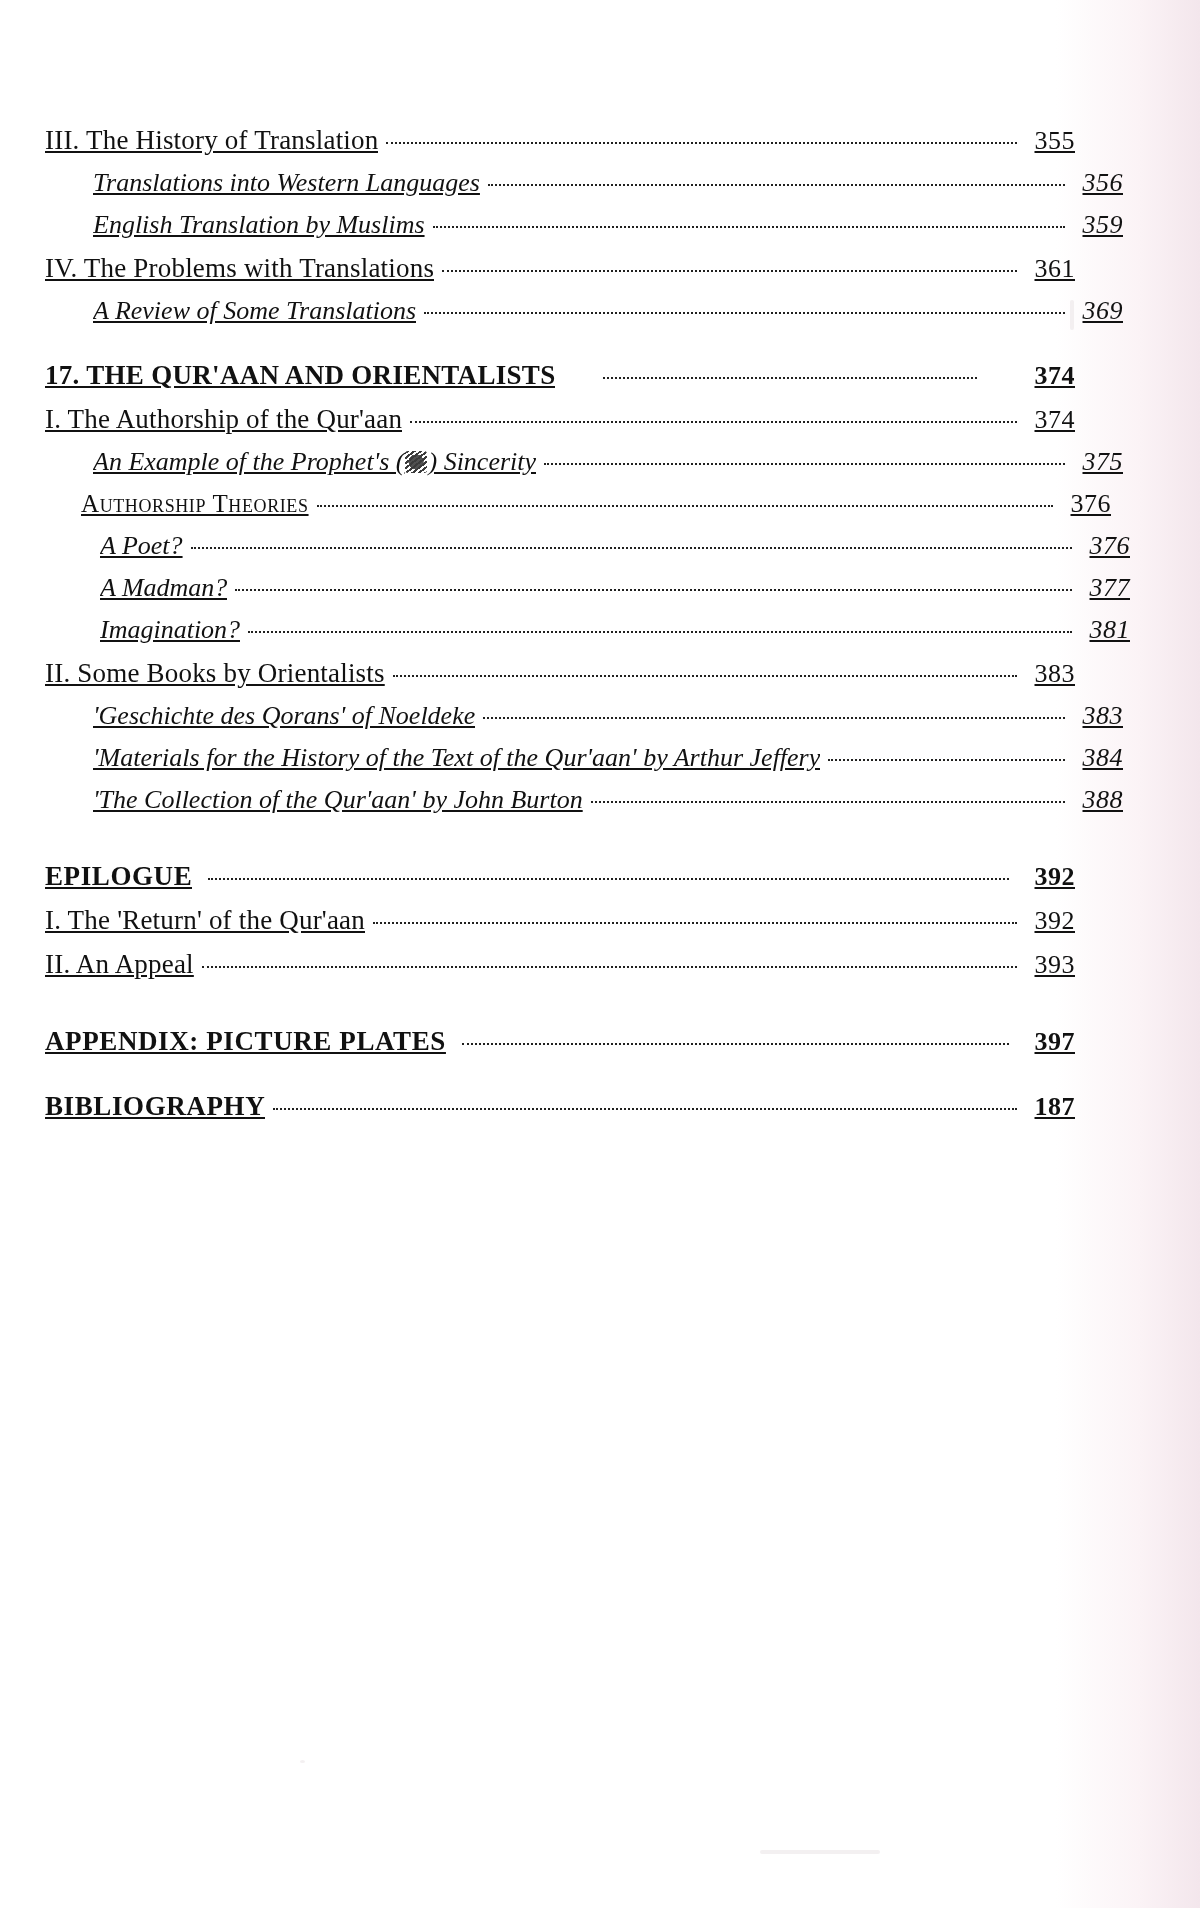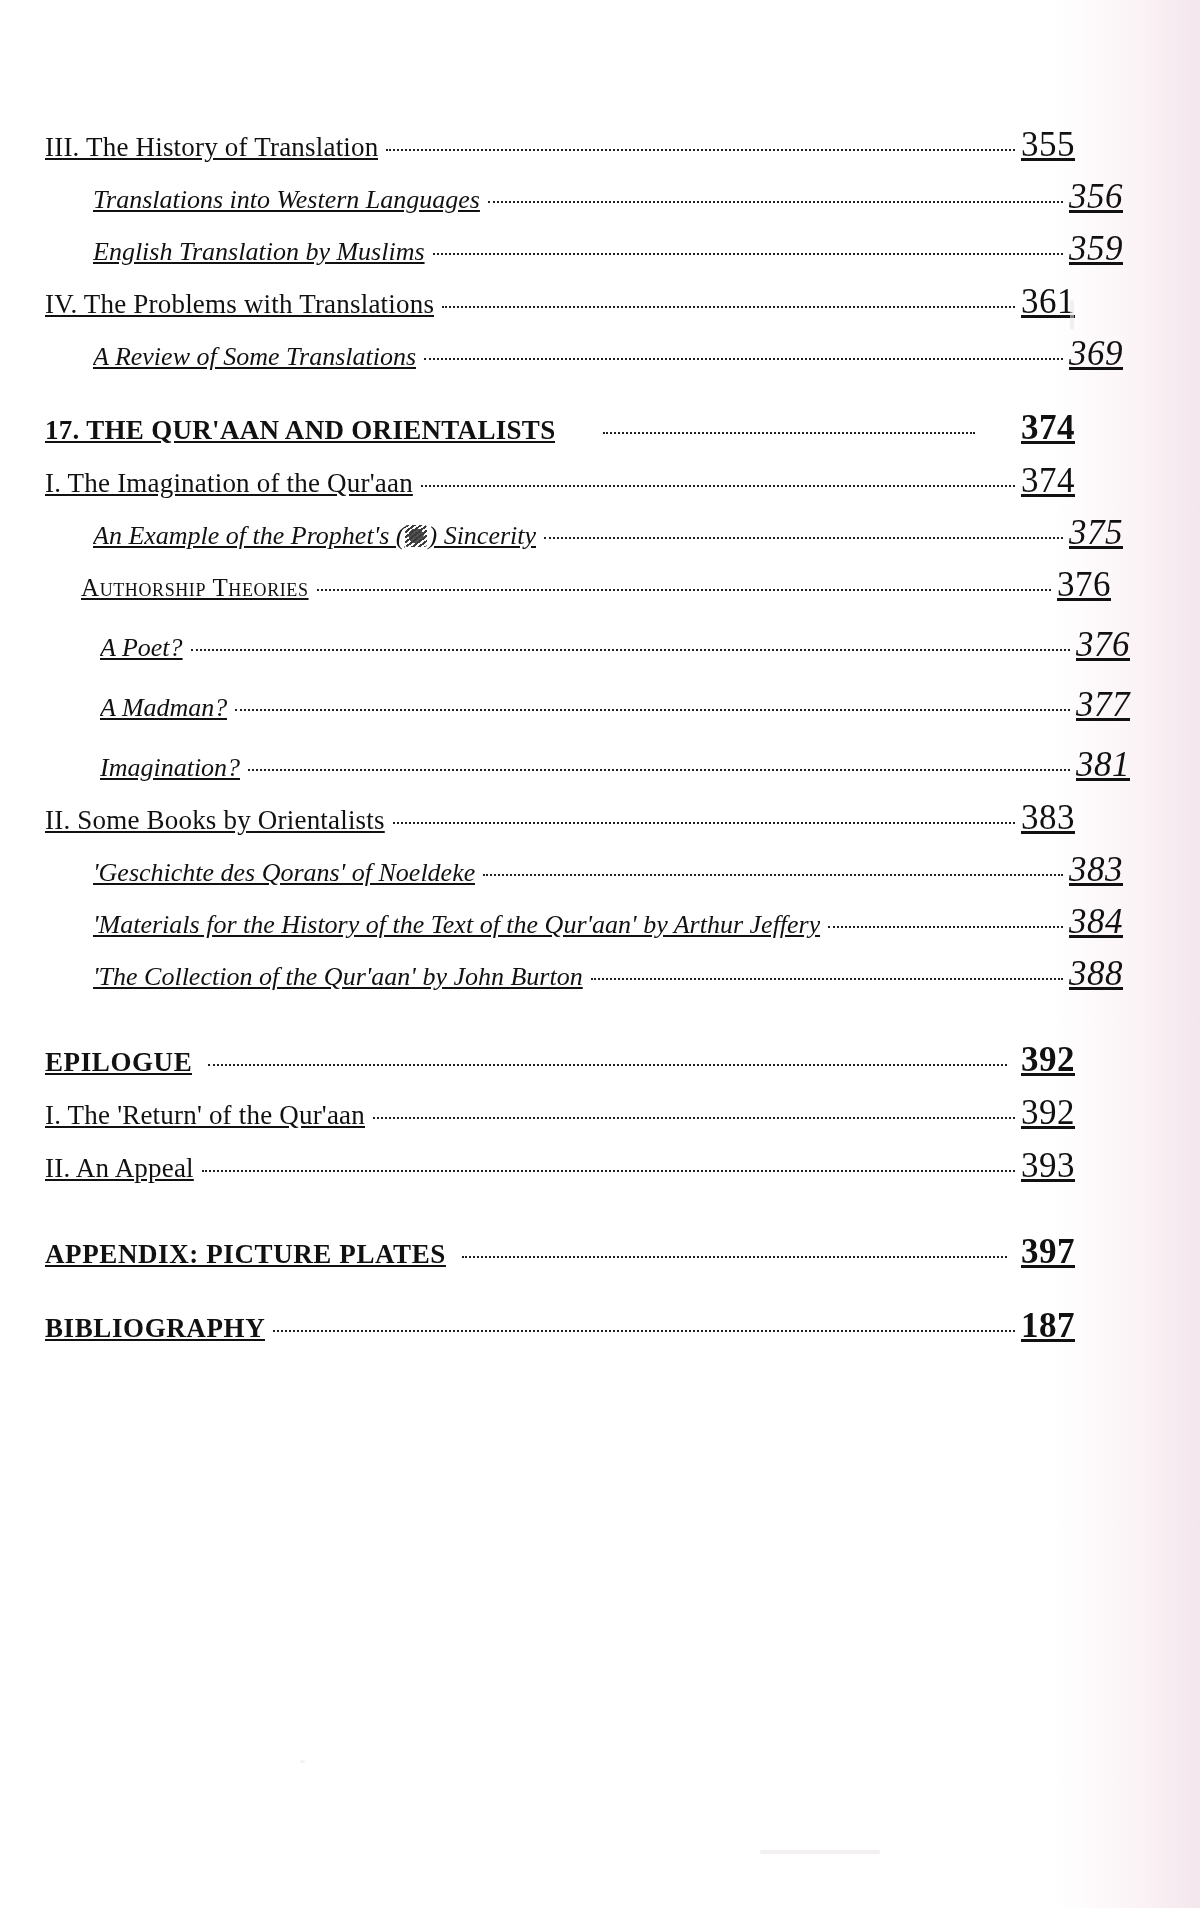--- a/index.html
+++ b/index.html
@@ -51,21 +51,21 @@
     border-bottom: 2px dotted #20201f;
     transform: translateY(-5px);
     min-width: 18px;
     height: 0;
   }
 
   .toc-page {
     flex: 0 0 auto;
     text-align: right;
     min-width: 52px;
-    font-size: 35px;
+    font-size: 26px;
     letter-spacing: 0.5px;
   }
 
   
   .lvl-roman {
     font-size: 27px;
     padding-left: 0px;
     margin-top: 13px;
     letter-spacing: 0.2px;
   }
@@ -74,21 +74,21 @@
   .lvl-italic {
     font-size: 26px;
     padding-left: 48px;
     margin-top: 12px;
     font-style: italic;
   }
 
   .lvl-italic2 {
     font-size: 26px;
     padding-left: 55px;
-    margin-top: 20px;
+    margin-top: 12px;
     font-style: italic;
   }
 
   .lvl-smallcaps {
     font-size: 25px;
     padding-left: 36px;
     margin-top: 12px;
     font-variant: small-caps;
     letter-spacing: 0.6px;
   }
@@ -164,21 +164,21 @@
         <span class="toc-title">A Review of Some Translations</span>
         <span class="toc-dots"></span>
         <span class="toc-page">369</span>
       </div>
       <div class="toc-entry lvl-chapter gap-md">
         <span class="toc-title">17. THE QUR'AAN AND ORIENTALISTS</span>
         <span class="toc-dots"></span>
         <span class="toc-page">374</span>
       </div>
       <div class="toc-entry lvl-roman">
-        <span class="toc-title">I. The Imagination of the Qur'aan</span>
+        <span class="toc-title">I. The Authorship of the Qur'aan</span>
         <span class="toc-dots"></span>
         <span class="toc-page">374</span>
       </div>
       <div class="toc-entry lvl-italic">
         <span class="toc-title"><span>An Example of the Prophet's (</span><span class="pbuh"></span><span>) Sincerity</span></span>
         <span class="toc-dots"></span>
         <span class="toc-page">375</span>
       </div>
       <div class="toc-entry lvl-smallcaps">
         <span class="toc-title">Authorship Theories</span>

